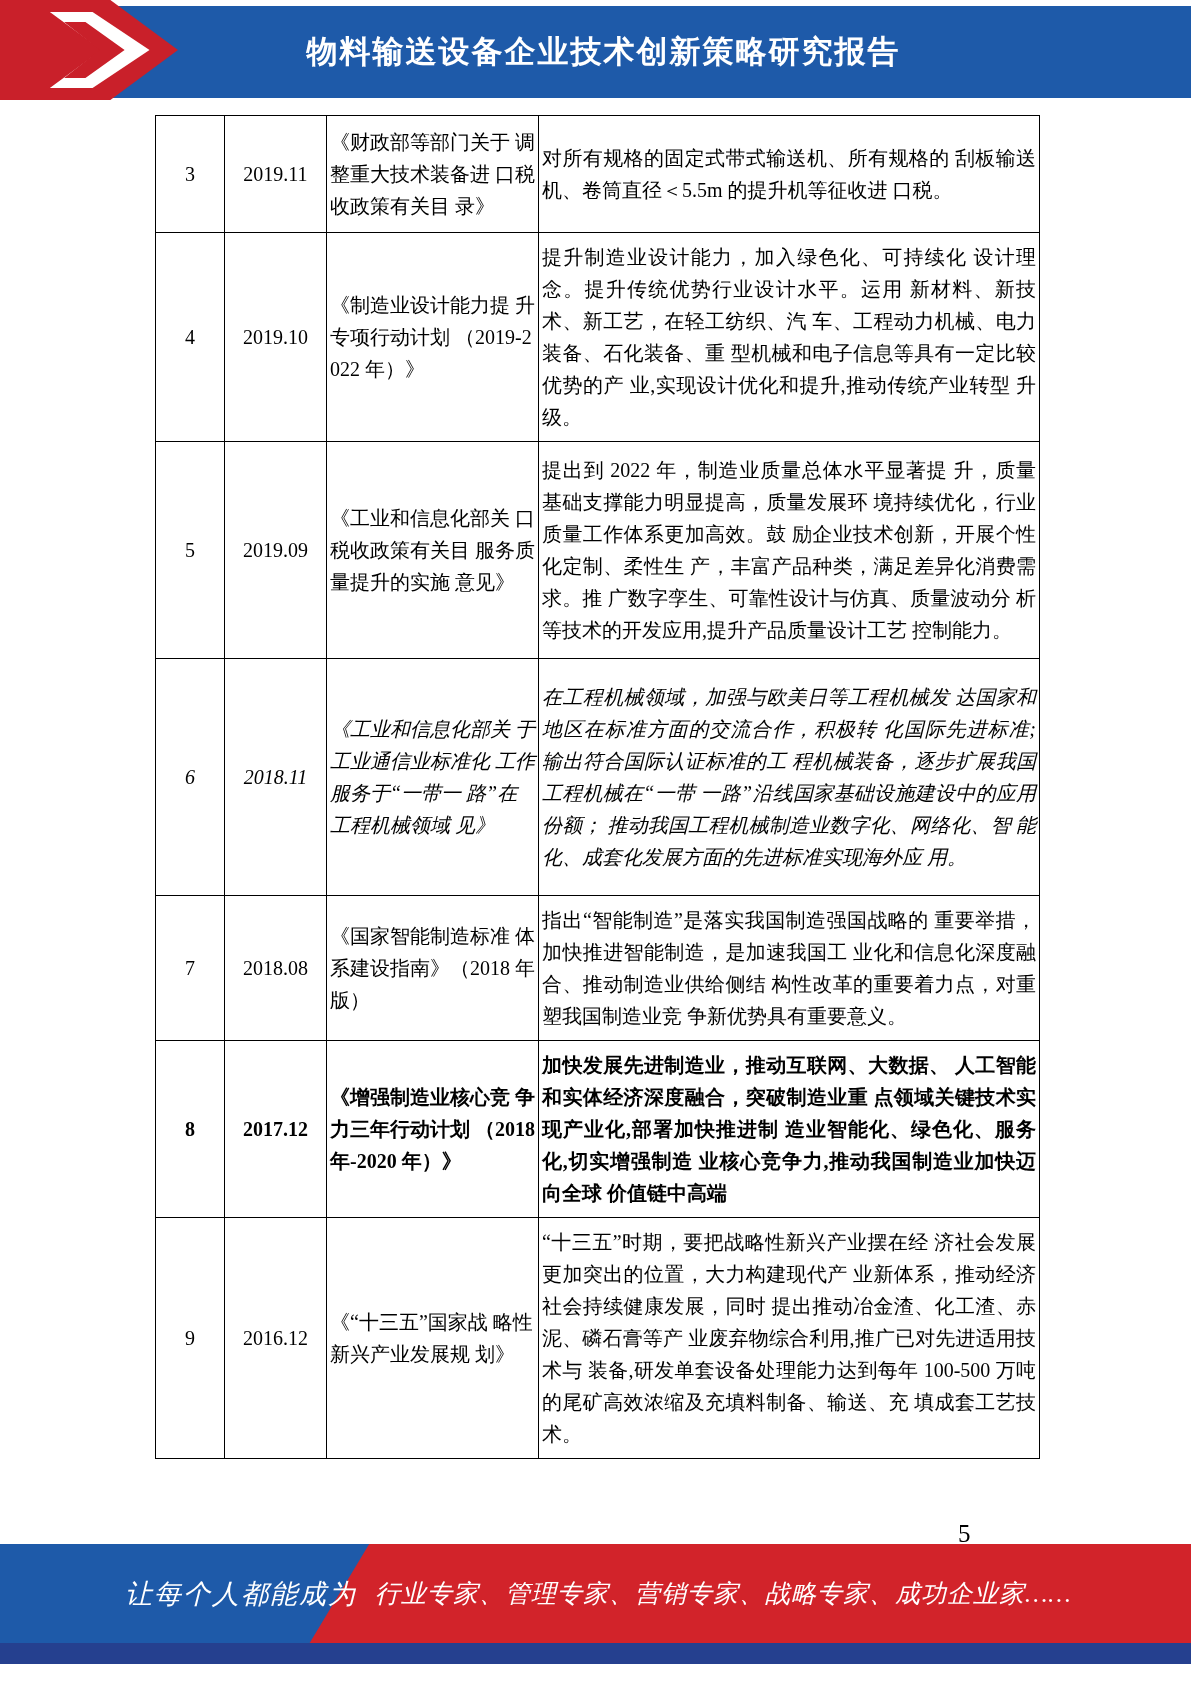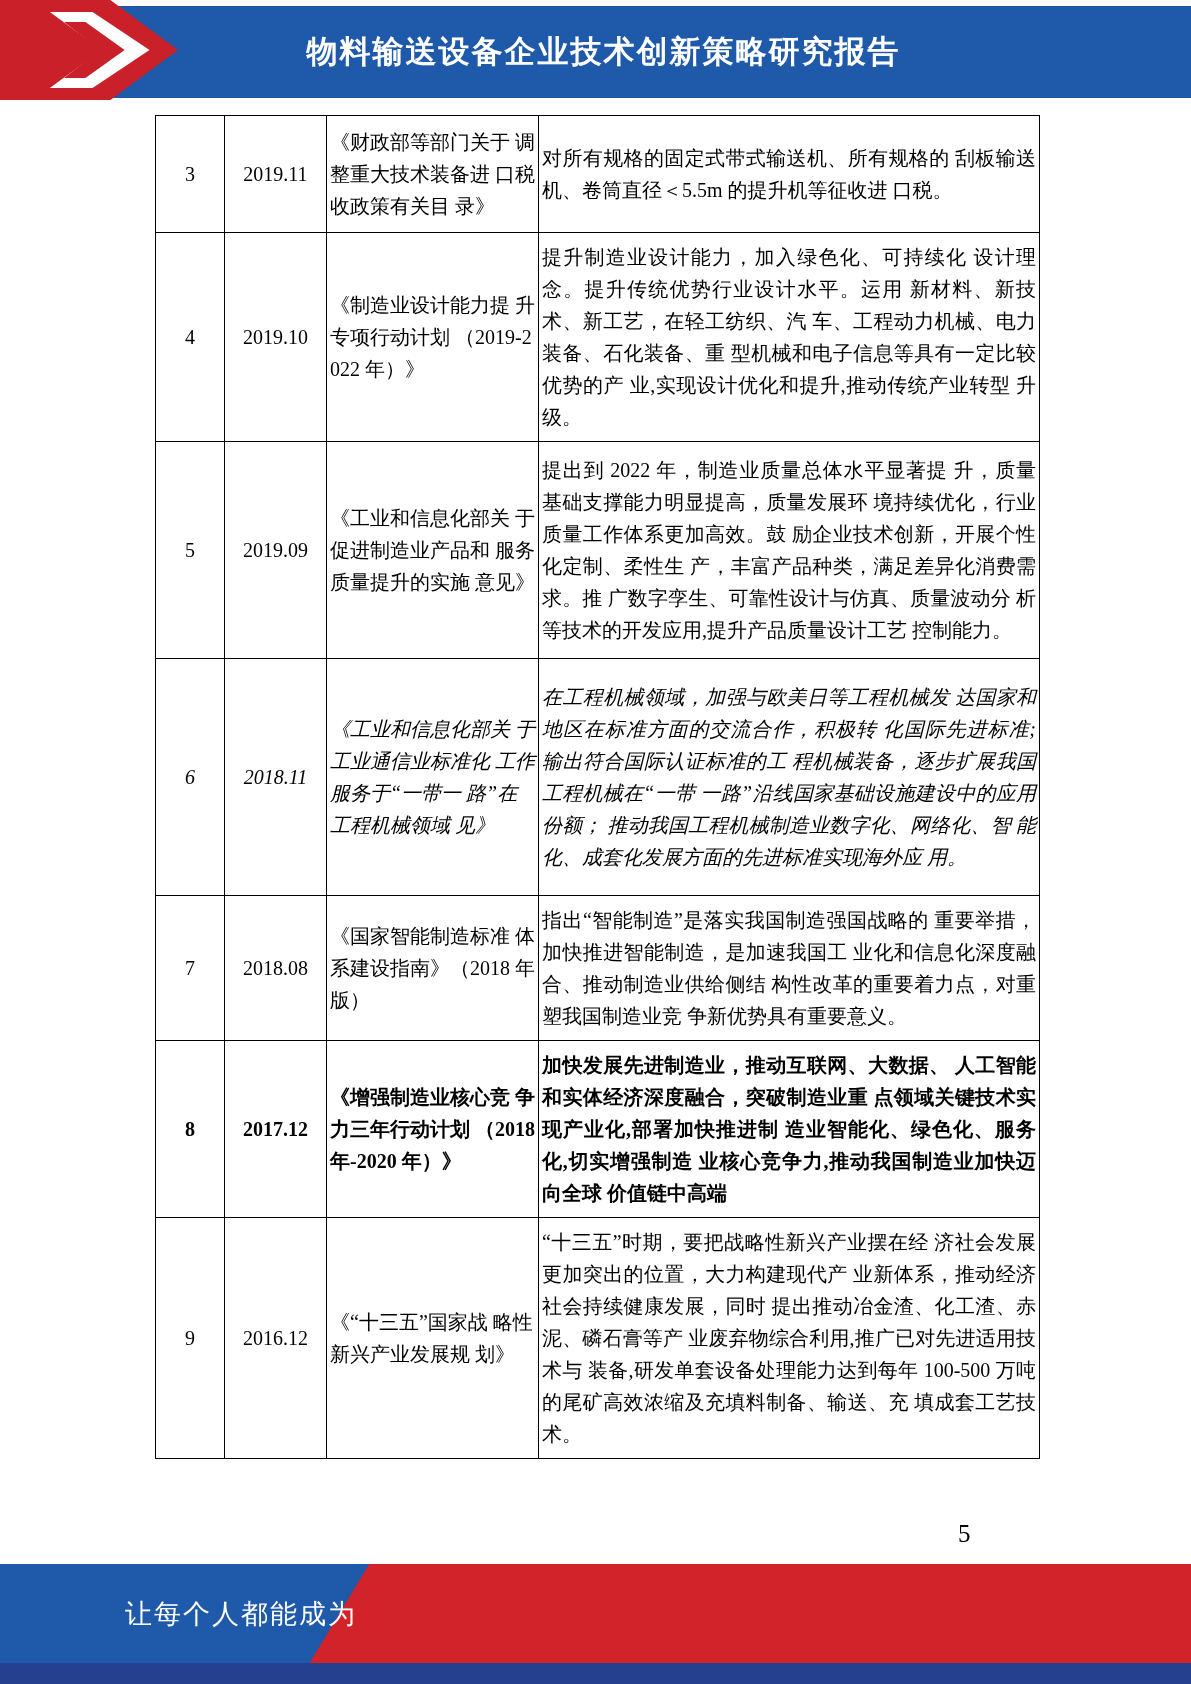--- a/index.html
+++ b/index.html
@@ -52,21 +52,21 @@
   tr.r4 td{height:124px;}
   tr.r5 td{height:148px;font-weight:bold;}
   tr.r6 td{height:200px;}
 
   
   .page-number{
     position:absolute;left:958px;top:1520px;font-size:25px;color:#000;
   }
 
   
-  .footer{position:absolute;left:0;bottom:0;width:1191px;height:120px;}
+  .footer{position:absolute;left:0;bottom:0;width:1191px;height:140px;font-style:italic;}
   .footer-band{position:absolute;left:0;top:0;width:1191px;height:99px;background:#1e5aa9;}
   .footer-red{
     position:absolute;left:0;top:0;width:1191px;height:99px;background:#d2232a;
     clip-path:polygon(31% 0,100% 0,100% 100%,26% 100%);
   }
   .footer-left-text{
     position:absolute;left:125px;top:0;height:99px;display:flex;align-items:center;
     color:#ffffff;font-size:27px;letter-spacing:2px;z-index:2;
     font-family:"Liberation Serif","DejaVu Serif",serif;
   }
@@ -98,21 +98,21 @@
     </tr>
     <tr class="r1">
       <td class="col-num">4</td>
       <td class="col-date">2019.10</td>
       <td class="col-title">《制造业设计能力提 升专项行动计划 （2019-2022 年）》</td>
       <td class="col-desc">提升制造业设计能力，加入绿色化、可持续化 设计理念。提升传统优势行业设计水平。运用 新材料、新技术、新工艺，在轻工纺织、汽 车、工程动力机械、电力装备、石化装备、重 型机械和电子信息等具有一定比较优势的产 业,实现设计优化和提升,推动传统产业转型 升级。</td>
     </tr>
     <tr class="r2">
       <td class="col-num">5</td>
       <td class="col-date">2019.09</td>
-      <td class="col-title">《工业和信息化部关 于促进制造业产品和 服务质量提升的实施 意见》</td>
+      <td class="col-title">《工业和信息化部关 口税收政策有关目 服务质量提升的实施 意见》</td>
       <td class="col-desc">提出到 2022 年，制造业质量总体水平显著提 升，质量基础支撑能力明显提高，质量发展环 境持续优化，行业质量工作体系更加高效。鼓 励企业技术创新，开展个性化定制、柔性生 产，丰富产品种类，满足差异化消费需求。推 广数字孪生、可靠性设计与仿真、质量波动分 析等技术的开发应用,提升产品质量设计工艺 控制能力。</td>
     </tr>
     <tr class="r3">
       <td class="col-num">6</td>
       <td class="col-date">2018.11</td>
       <td class="col-title">《工业和信息化部关 于工业通信业标准化 工作服务于“一带一 路”在工程机械领域 见》</td>
       <td class="col-desc">在工程机械领域，加强与欧美日等工程机械发 达国家和地区在标准方面的交流合作，积极转 化国际先进标准; 输出符合国际认证标准的工 程机械装备，逐步扩展我国工程机械在“一带 一路”沿线国家基础设施建设中的应用份额； 推动我国工程机械制造业数字化、网络化、智 能化、成套化发展方面的先进标准实现海外应 用。</td>
     </tr>
     <tr class="r4">
       <td class="col-num">7</td>
@@ -134,14 +134,15 @@
     </tr>
   </tbody>
 </table>
 
 <div class="page-number">5</div>
 
 <div class="footer">
   <div class="footer-band"></div>
   <div class="footer-red"></div>
   <div class="footer-left-text">让每个人都能成为</div>
+  <div class="footer-right-text">行业专家、管理专家、营销专家、战略专家、成功企业家……</div>
   <div class="footer-strip"></div>
 </div>
 
 </body></html>

